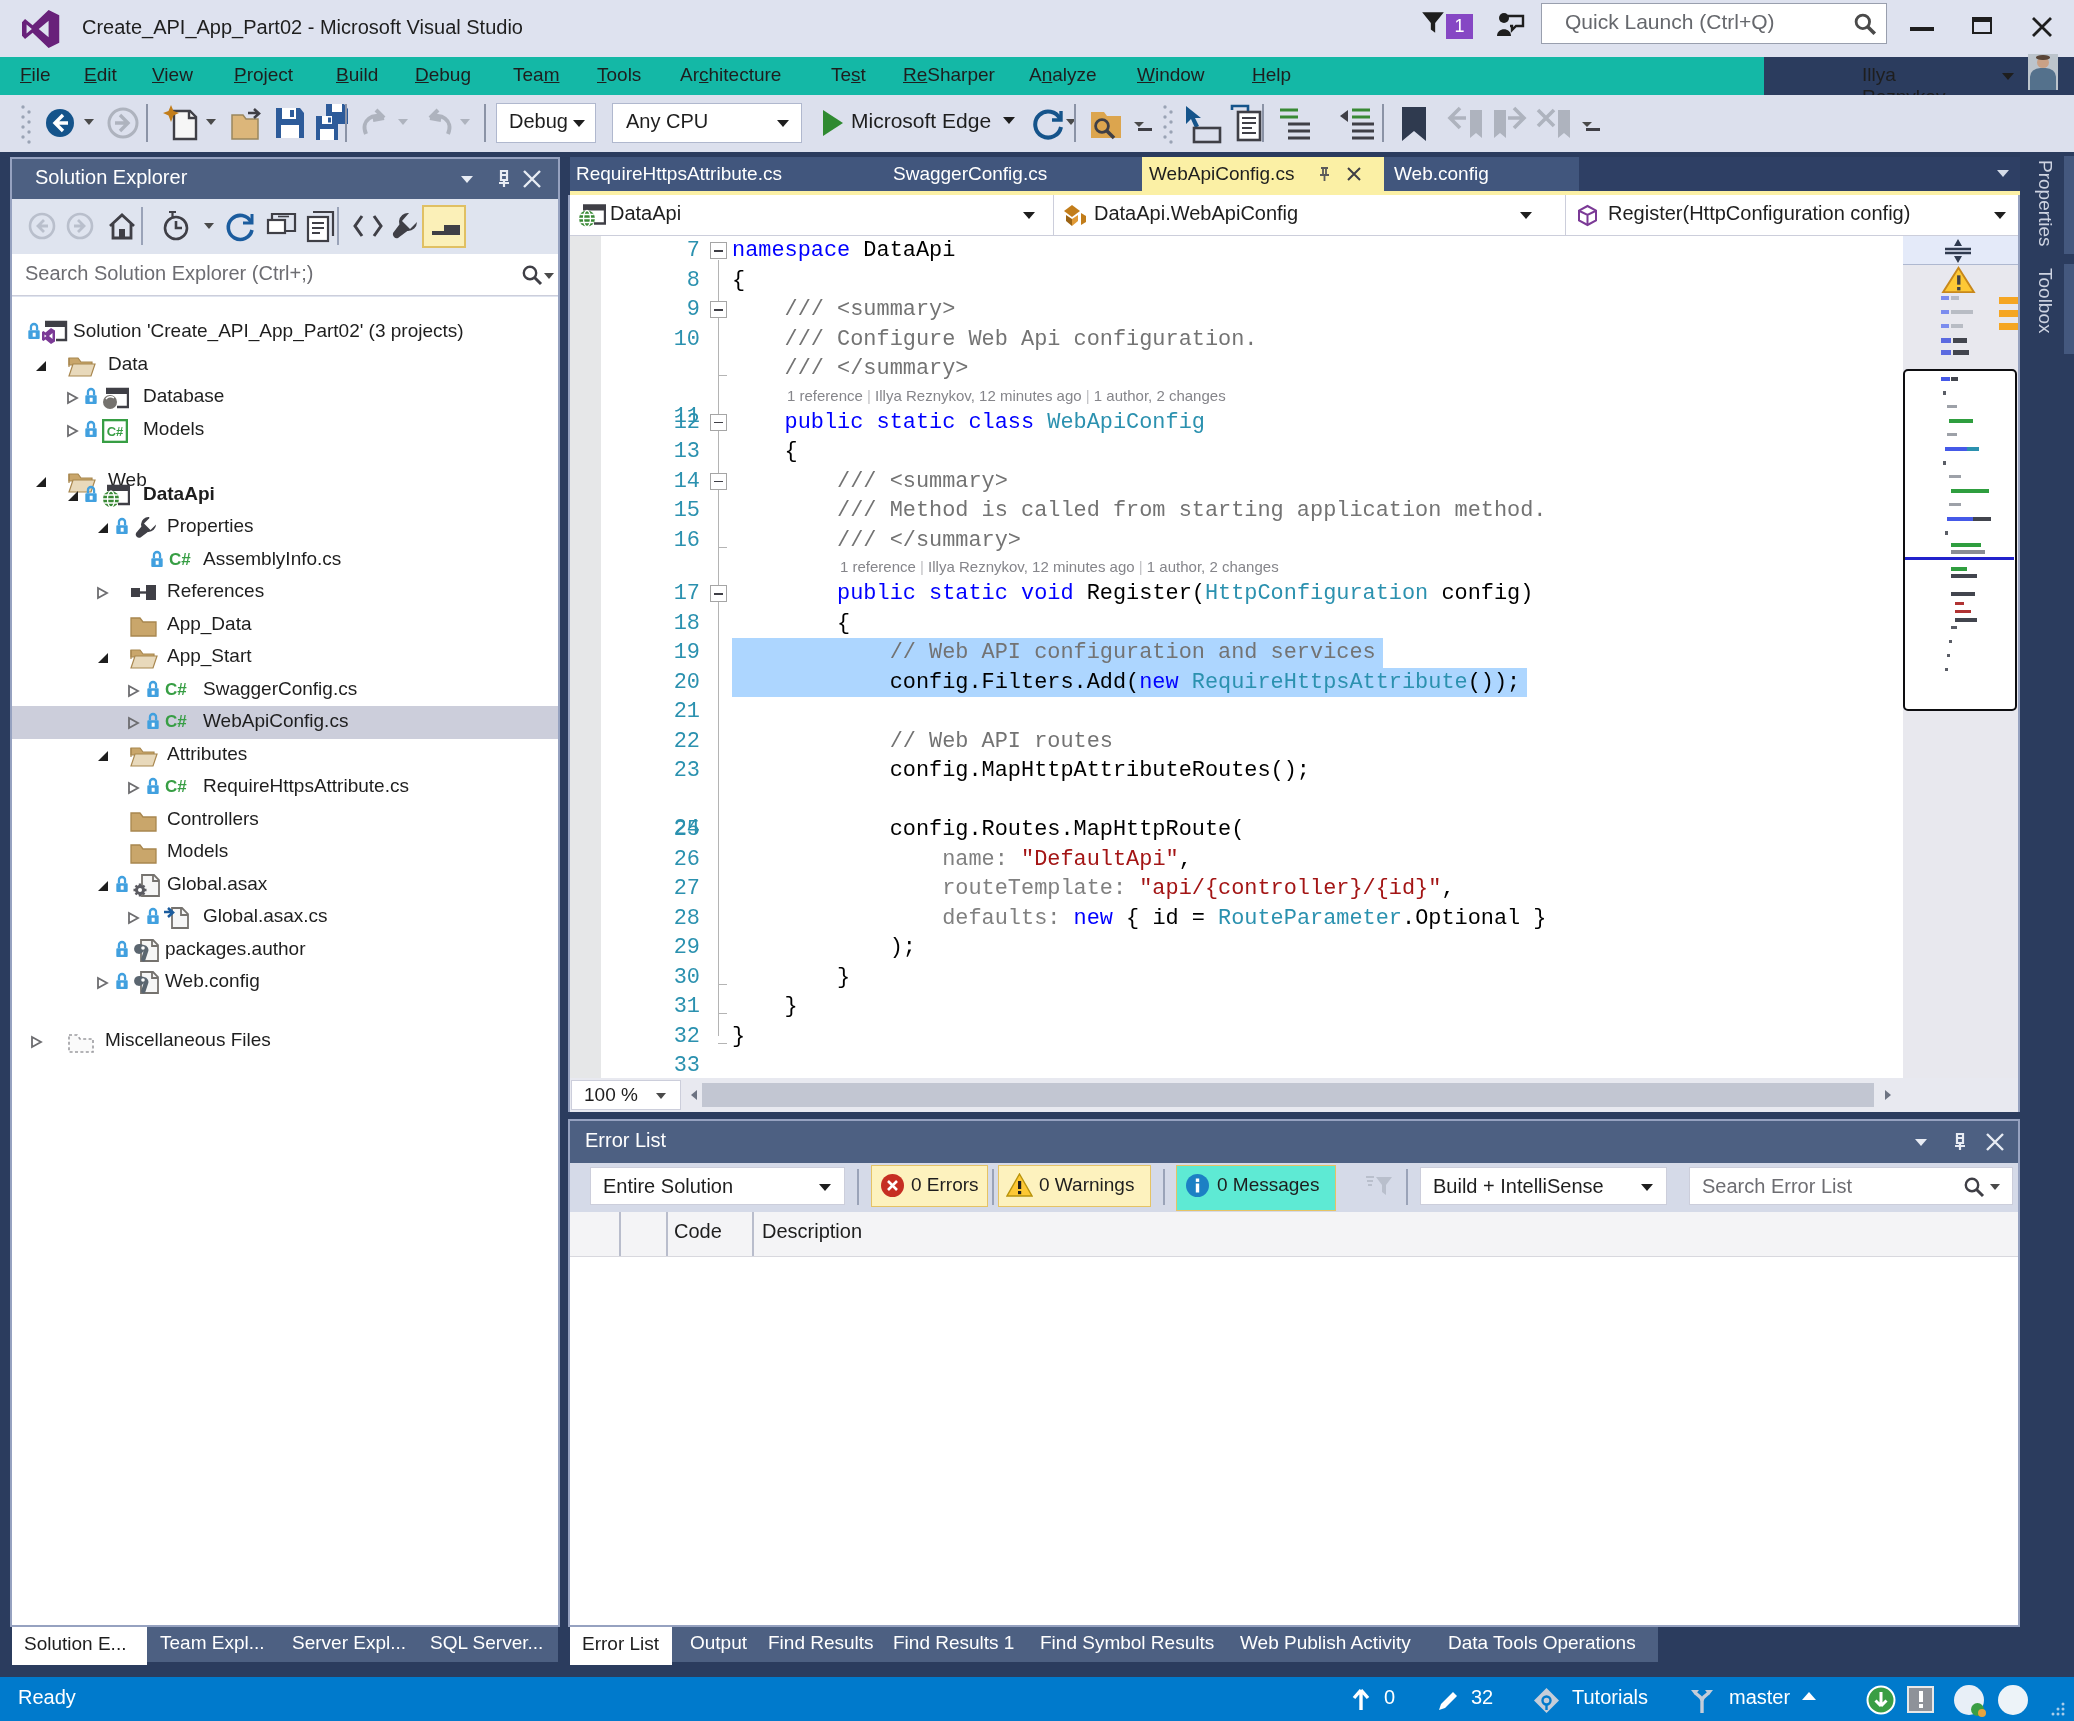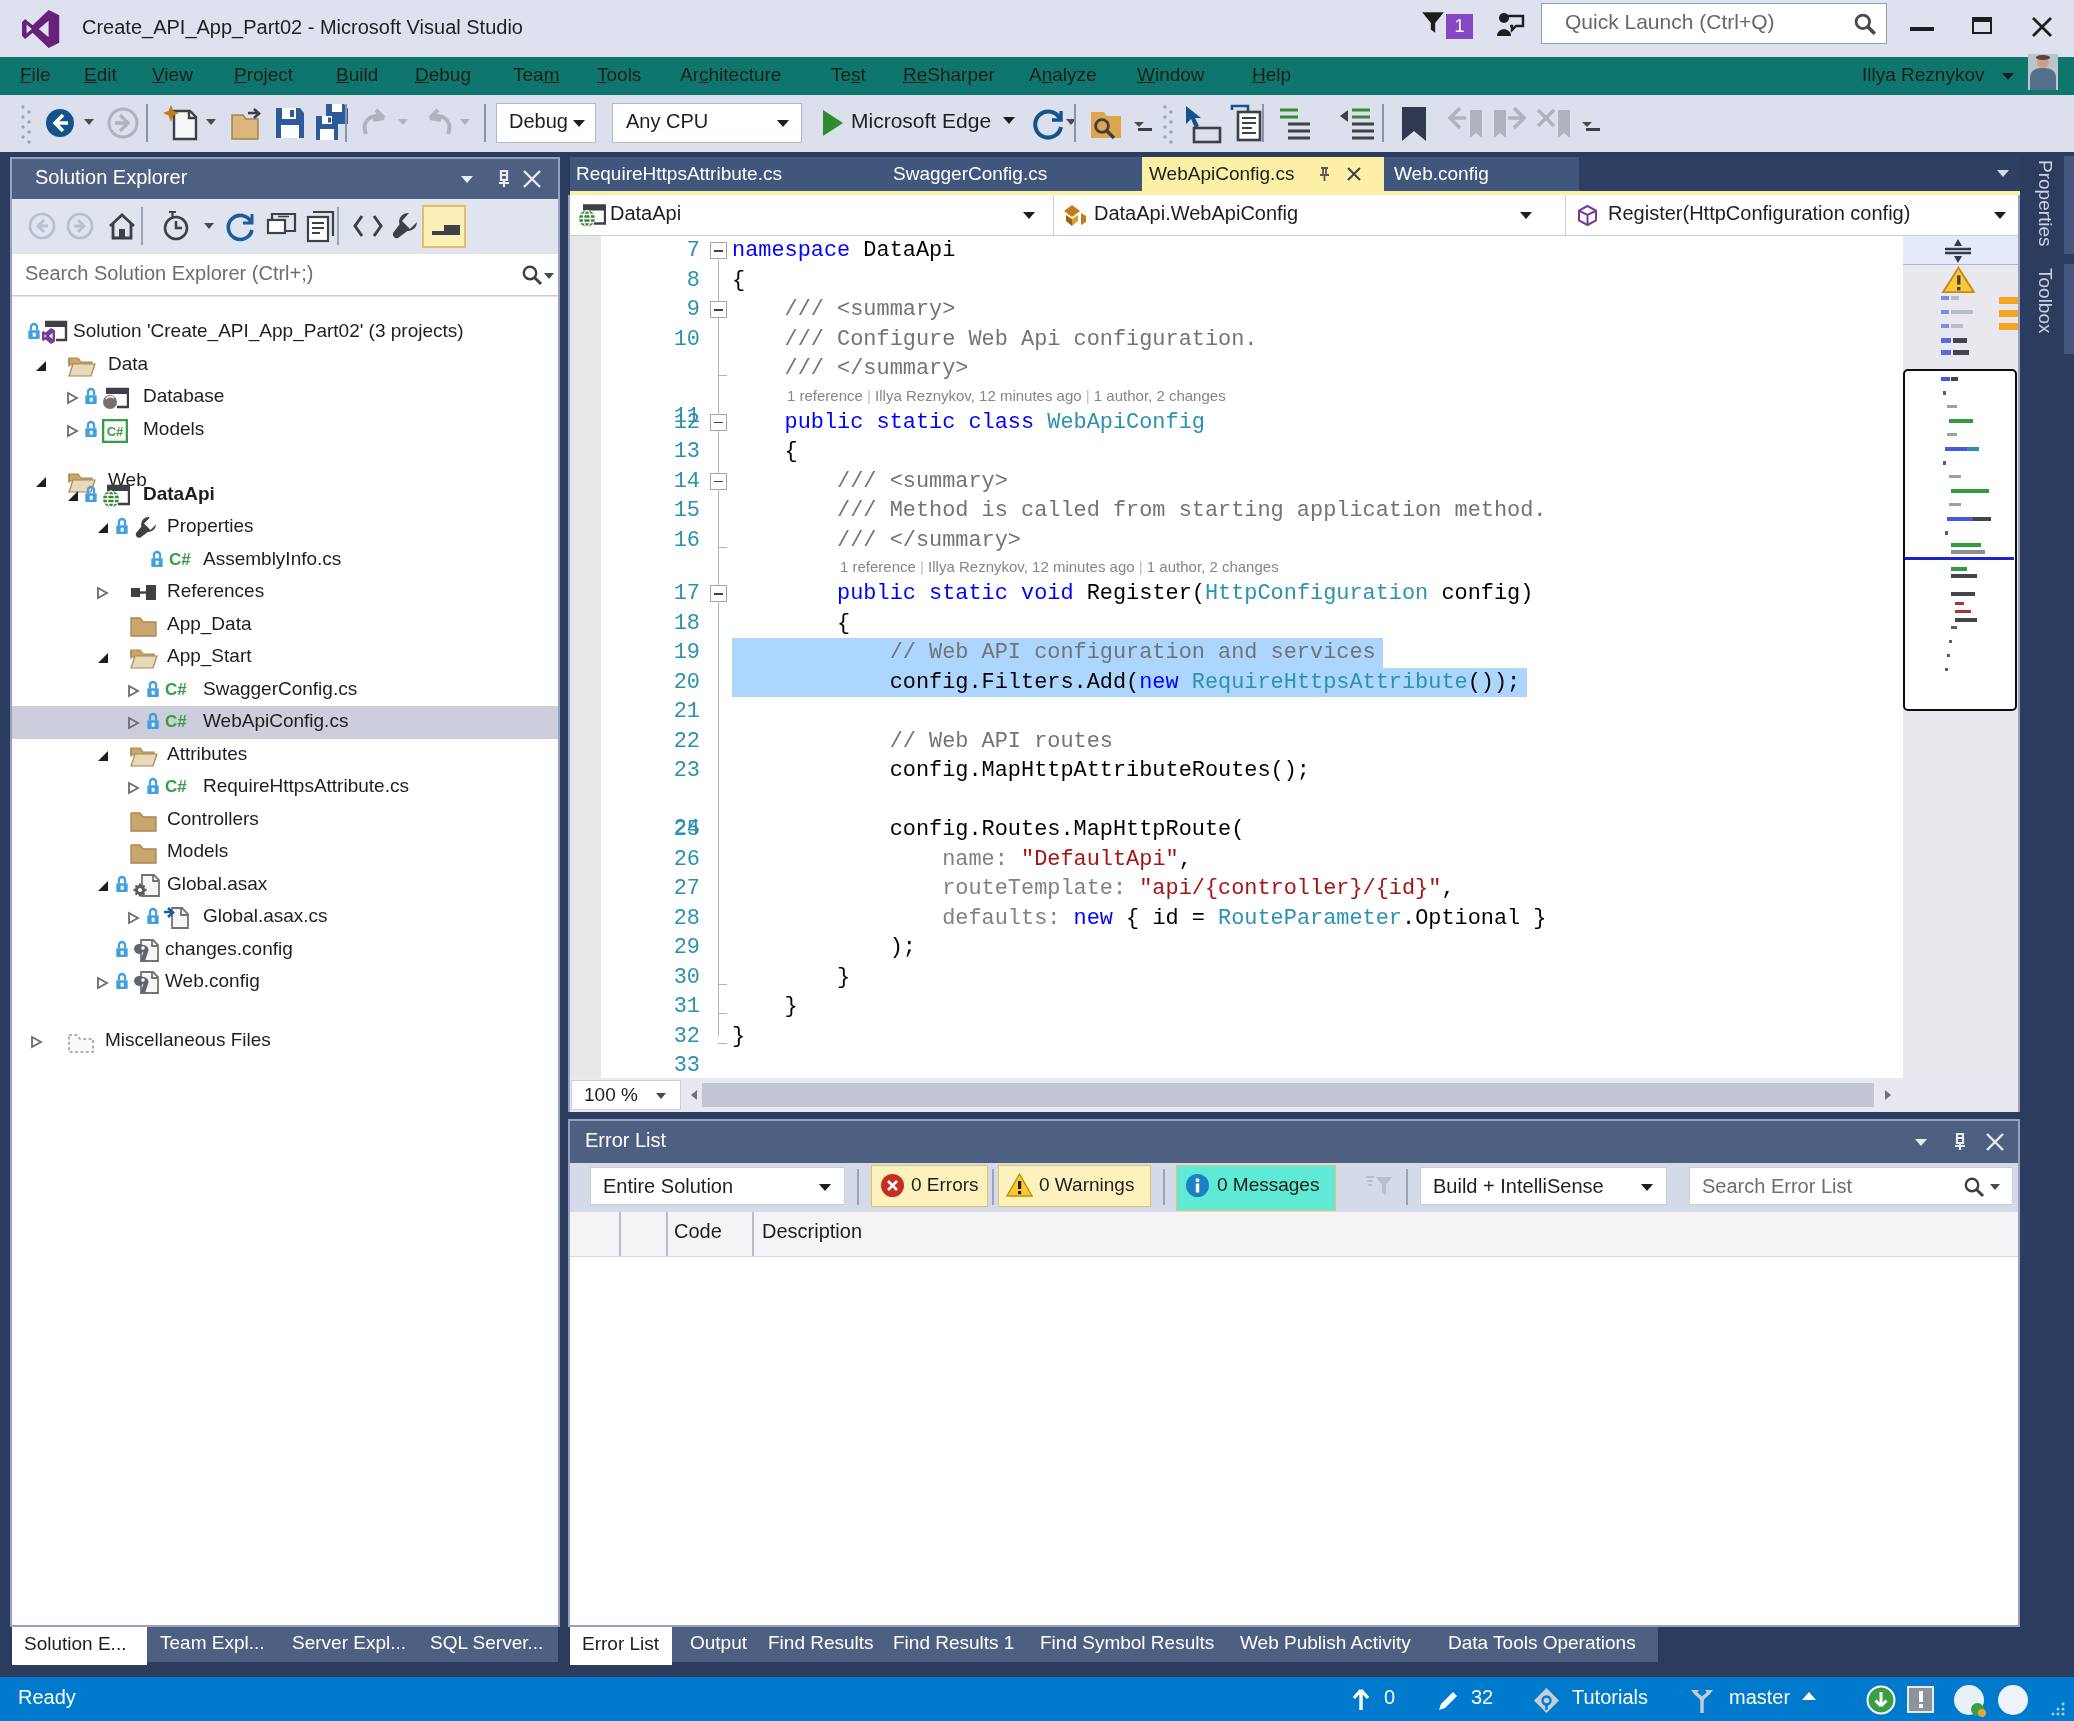--- a/index.html
+++ b/index.html
@@ -1,21 +1,21 @@
 <!DOCTYPE html>
 <html><head>
 <meta charset="utf-8">
 <style>
   html,body{margin:0;padding:0;}
   body{width:2074px;height:1721px;position:relative;overflow:hidden;
        font-family:"Liberation Sans",sans-serif;background:#2B3C5E;}
   .abs{position:absolute;}
   
   #titlebar{left:0;top:0;width:2074px;height:57px;background:#DEE2EF;}
-  #menubar{left:0;top:57px;width:2074px;height:38px;background:#0f766e;}
+  #menubar{left:0;top:57px;width:1764px;height:38px;background:#14b8a6;}
   #toolbar{left:0;top:95px;width:2074px;height:57px;background:#DCE0ED;}
   .menuitem{position:absolute;top:7px;font-size:19px;color:#1E1E1E;}
   .combo{position:absolute;background:#FFFFFF;border:1px solid #B0B8CE;box-sizing:border-box;}
   .caret{position:absolute;width:0;height:0;border-left:6px solid transparent;border-right:6px solid transparent;border-top:7px solid #1E1E1E;}
   .caretsm{position:absolute;width:0;height:0;border-left:5px solid transparent;border-right:5px solid transparent;border-top:6px solid #4A4A4A;}
   
   #statusbar{left:0;top:1677px;width:2074px;height:44px;background:#007ACC;color:#FFFFFF;}
   
   #solx{left:12px;top:159px;width:548px;height:1468px;background:#FFFFFF;}
   #solx-cap{position:absolute;left:0;top:0;width:548px;height:40px;background:#4D6082;color:#FFFFFF;}
@@ -560,21 +560,21 @@
           <path d="M4.5 9 L4.5 5.5 A3.5 3.5 0 0 1 11.5 5.5 L11.5 9" fill="none" stroke="#41A0DF" stroke-width="2.6"></path>
           <rect x="1.5" y="9" width="13" height="10" rx="1" fill="#41A0DF"></rect>
           <rect x="6.5" y="12" width="3.4" height="4.5" fill="#fff"></rect>
         </svg>
         <svg class="abs" style="left:120px;top:4px" width="28" height="25" viewBox="0 0 28 25">
           <path d="M9 2 L21 2 L26 7 L26 23 L9 23 Z" fill="#F6F6F6" stroke="#75726E" stroke-width="1.8"></path>
           <path d="M20 2 L20 8 L26 8" fill="none" stroke="#75726E" stroke-width="1.8"></path>
           <path d="M8 6 A5 5 0 1 0 12 12 L9 21 A2.6 2.6 0 0 0 13 23 L16 14 A5 5 0 0 0 12 7 Z" fill="#5B6670"></path>
           <circle cx="11" cy="10" r="1.8" fill="#fff"></circle>
         </svg>
-        <div class="tlabel" style="left:153px;">changes.config</div>
+        <div class="tlabel" style="left:153px;">packages.author</div>
       </div>
   <div class="trow" style="top:669px;">
         <svg class="abs" style="left:84px;top:10px" width="13" height="14" viewBox="0 0 13 14">
           <path d="M2 2 L11 7 L2 12 Z" fill="none" stroke="#6D6D70" stroke-width="1.8"></path>
         </svg>
         <svg class="abs" style="left:103px;top:6px" width="14" height="18" viewBox="0 0 16 20">
           <path d="M4.5 9 L4.5 5.5 A3.5 3.5 0 0 1 11.5 5.5 L11.5 9" fill="none" stroke="#41A0DF" stroke-width="2.6"></path>
           <rect x="1.5" y="9" width="13" height="10" rx="1" fill="#41A0DF"></rect>
           <rect x="6.5" y="12" width="3.4" height="4.5" fill="#fff"></rect>
         </svg>

